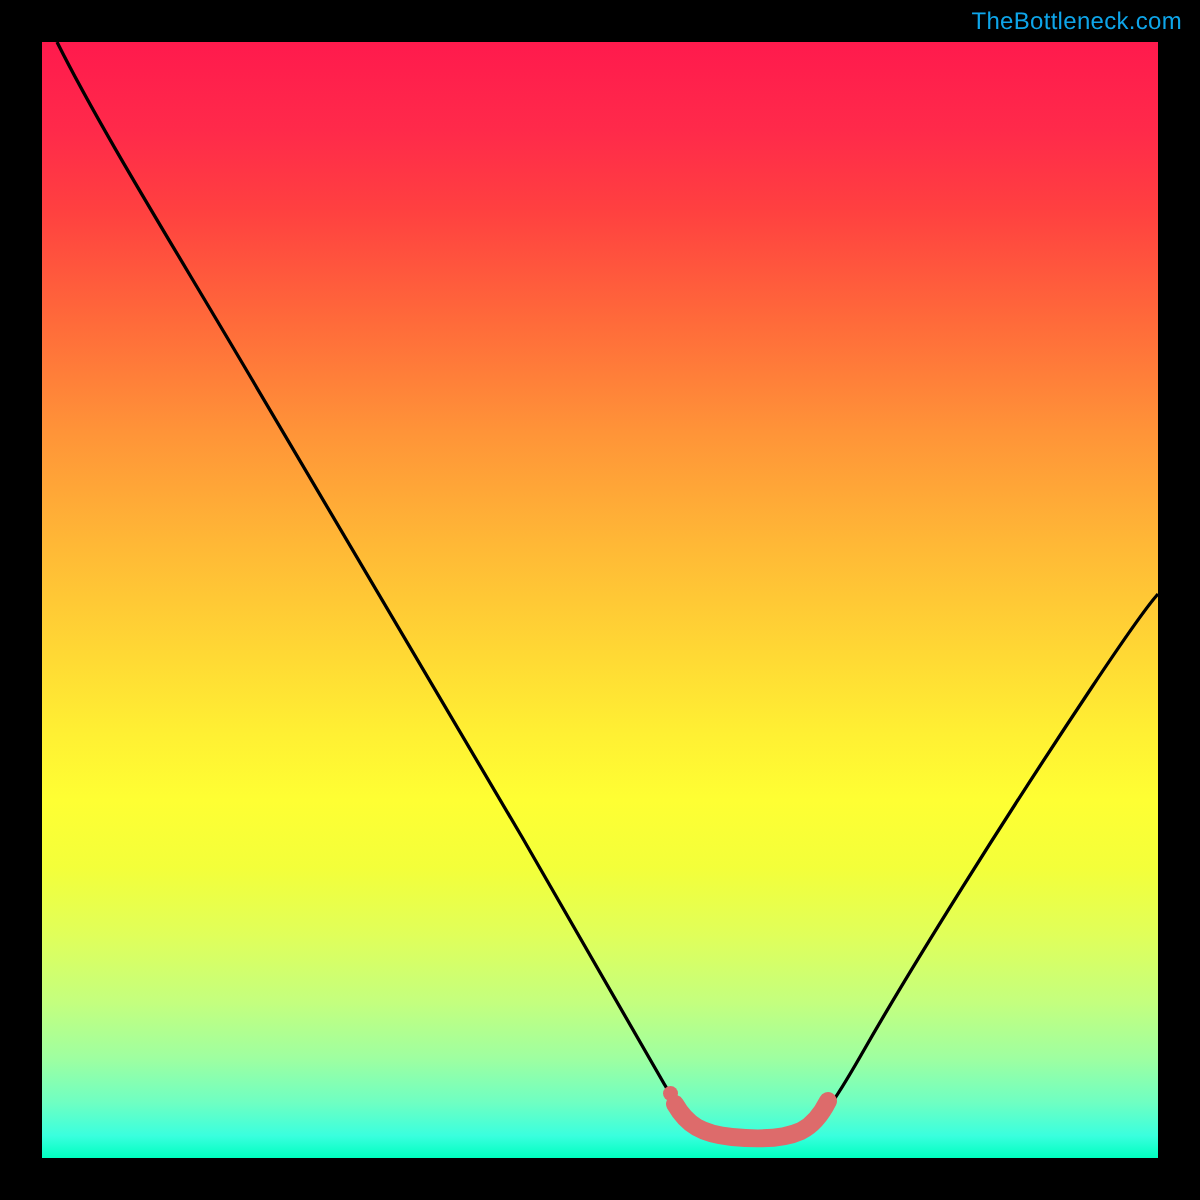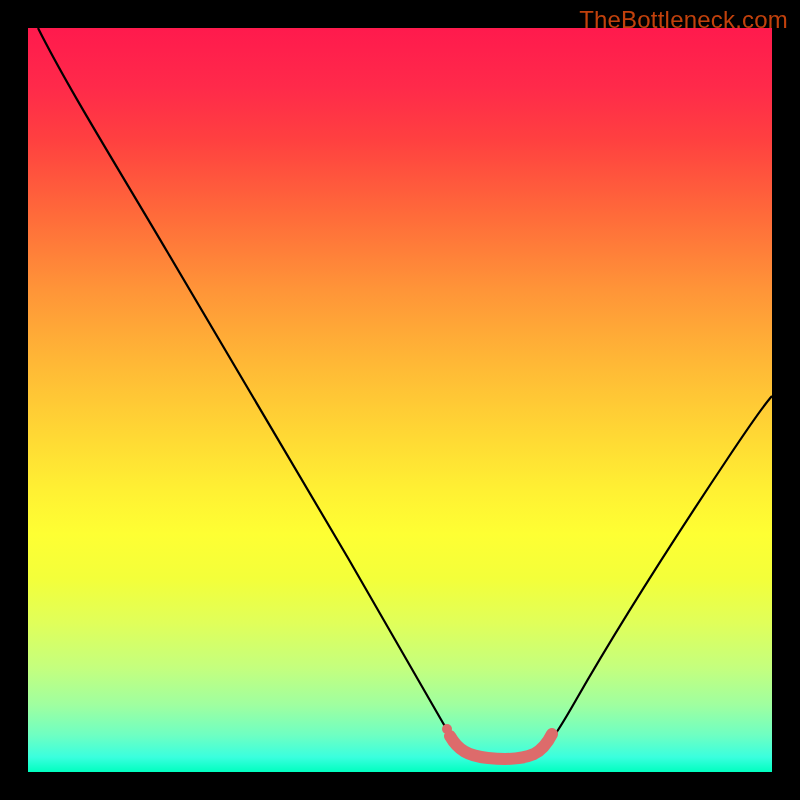--- a/index.html
+++ b/index.html
@@ -33,22 +33,22 @@
       #9fffa0 91%,
       #6fffc2 95%,
       #3affde 98%,
       #00ffc0 100%
     );
   }
   .watermark {
     position: absolute;
     top: 6px;
     right: 12px;
-    color: #c2410c;
-    font-size: 24px;
+    color: #0ea5e9;
+    font-size: 16px;
     font-weight: 400;
     letter-spacing: 0.2px;
     font-family: Arial, sans-serif;
     z-index: 10;
   }
   svg.curve {
     position: absolute;
     left: 0;
     top: 0;
     width: 744px;

